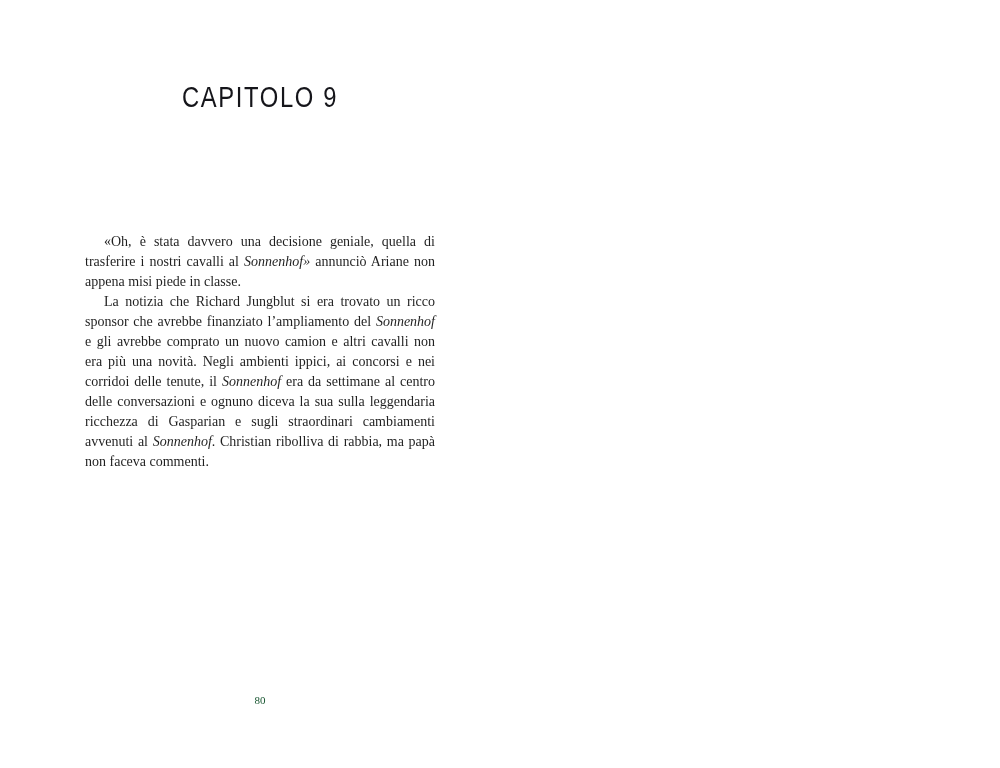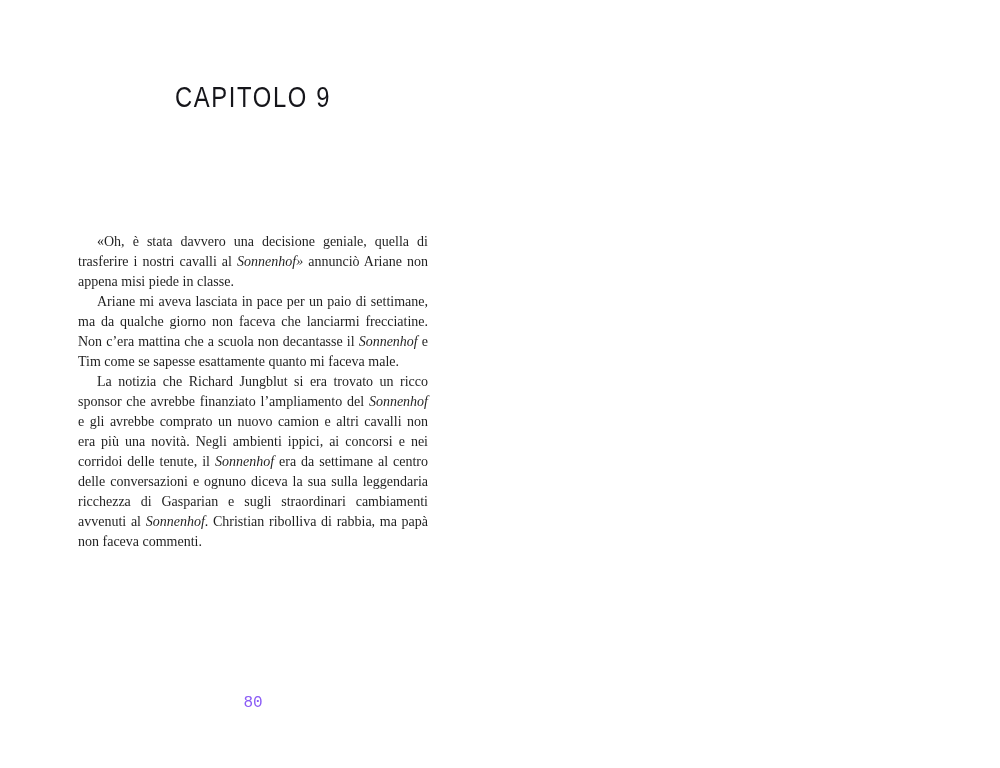--- a/index.html
+++ b/index.html
@@ -15,21 +15,21 @@
     font-family: "Liberation Serif", serif;
     color: #1f1f1f;
     overflow: hidden;
   }
   .page {
     position: absolute;
     top: 0;
     width: 500px;
     height: 768px;
   }
-  .page-left  { left: 5px; }
+  .page-left  { left: 12px; }
   .page-right { left: 500px; }
 
   .chapter-heading {
     position: absolute;
     left: 73px;
     top: 81px;
     width: 350px;
     margin: 0;
     text-align: center;
     font-family: "Liberation Sans", sans-serif;
@@ -58,36 +58,34 @@
   }
   .page-body p.para em {
     margin-top: 48px;
   }
 
   .page-number {
     position: absolute;
     top: 694px;
     width: 350px;
     text-align: center;
-    font-size: 16px;
-    color: #8b5cf6;
-    font-family: Liberation Mono, monospace;
+    font-size: 11px;
+    color: #14532d;
   }
   .page-left  .page-number { left: 73px; }
 </style>
 </head>
 <body>
 
 <div class="spread">
 
   <div class="page page-left">
     <h1 class="chapter-heading">CAPITOLO 9</h1>
     <div class="page-body">
         <p class="para">«Oh, è stata davvero una decisione geniale, quella di trasferire i nostri cavalli al <em>Sonnenhof»</em> annunciò Ariane non appena misi piede in classe.</p>
-        <p class="para">Ariane mi aveva lasciata in pace per un paio di settimane, ma da qualche giorno non faceva che lanciarmi frecciatine. Non c’era mattina che a scuola non decantasse il <em>Sonnenhof</em> e Tim come se sapesse esattamente quanto mi faceva male.</p>
         <p class="para">La notizia che Richard Jungblut si era trovato un ricco sponsor che avrebbe finanziato l’ampliamento del <em>Sonnenhof</em> e gli avrebbe comprato un nuovo camion e altri cavalli non era più una novità. Negli ambienti ippici, ai concorsi e nei corridoi delle tenute, il <em>Sonnenhof</em> era da settimane al centro delle conversazioni e ognuno diceva la sua sulla leggendaria ricchezza di Gasparian e sugli straordinari cambiamenti avvenuti al <em>Sonnenhof</em>. Christian ribolliva di rabbia, ma papà non faceva commenti.</p>
       </div>
     <div class="page-number">80</div>
   </div>
 
   <div class="page page-right">
     
     
   </div>
 

